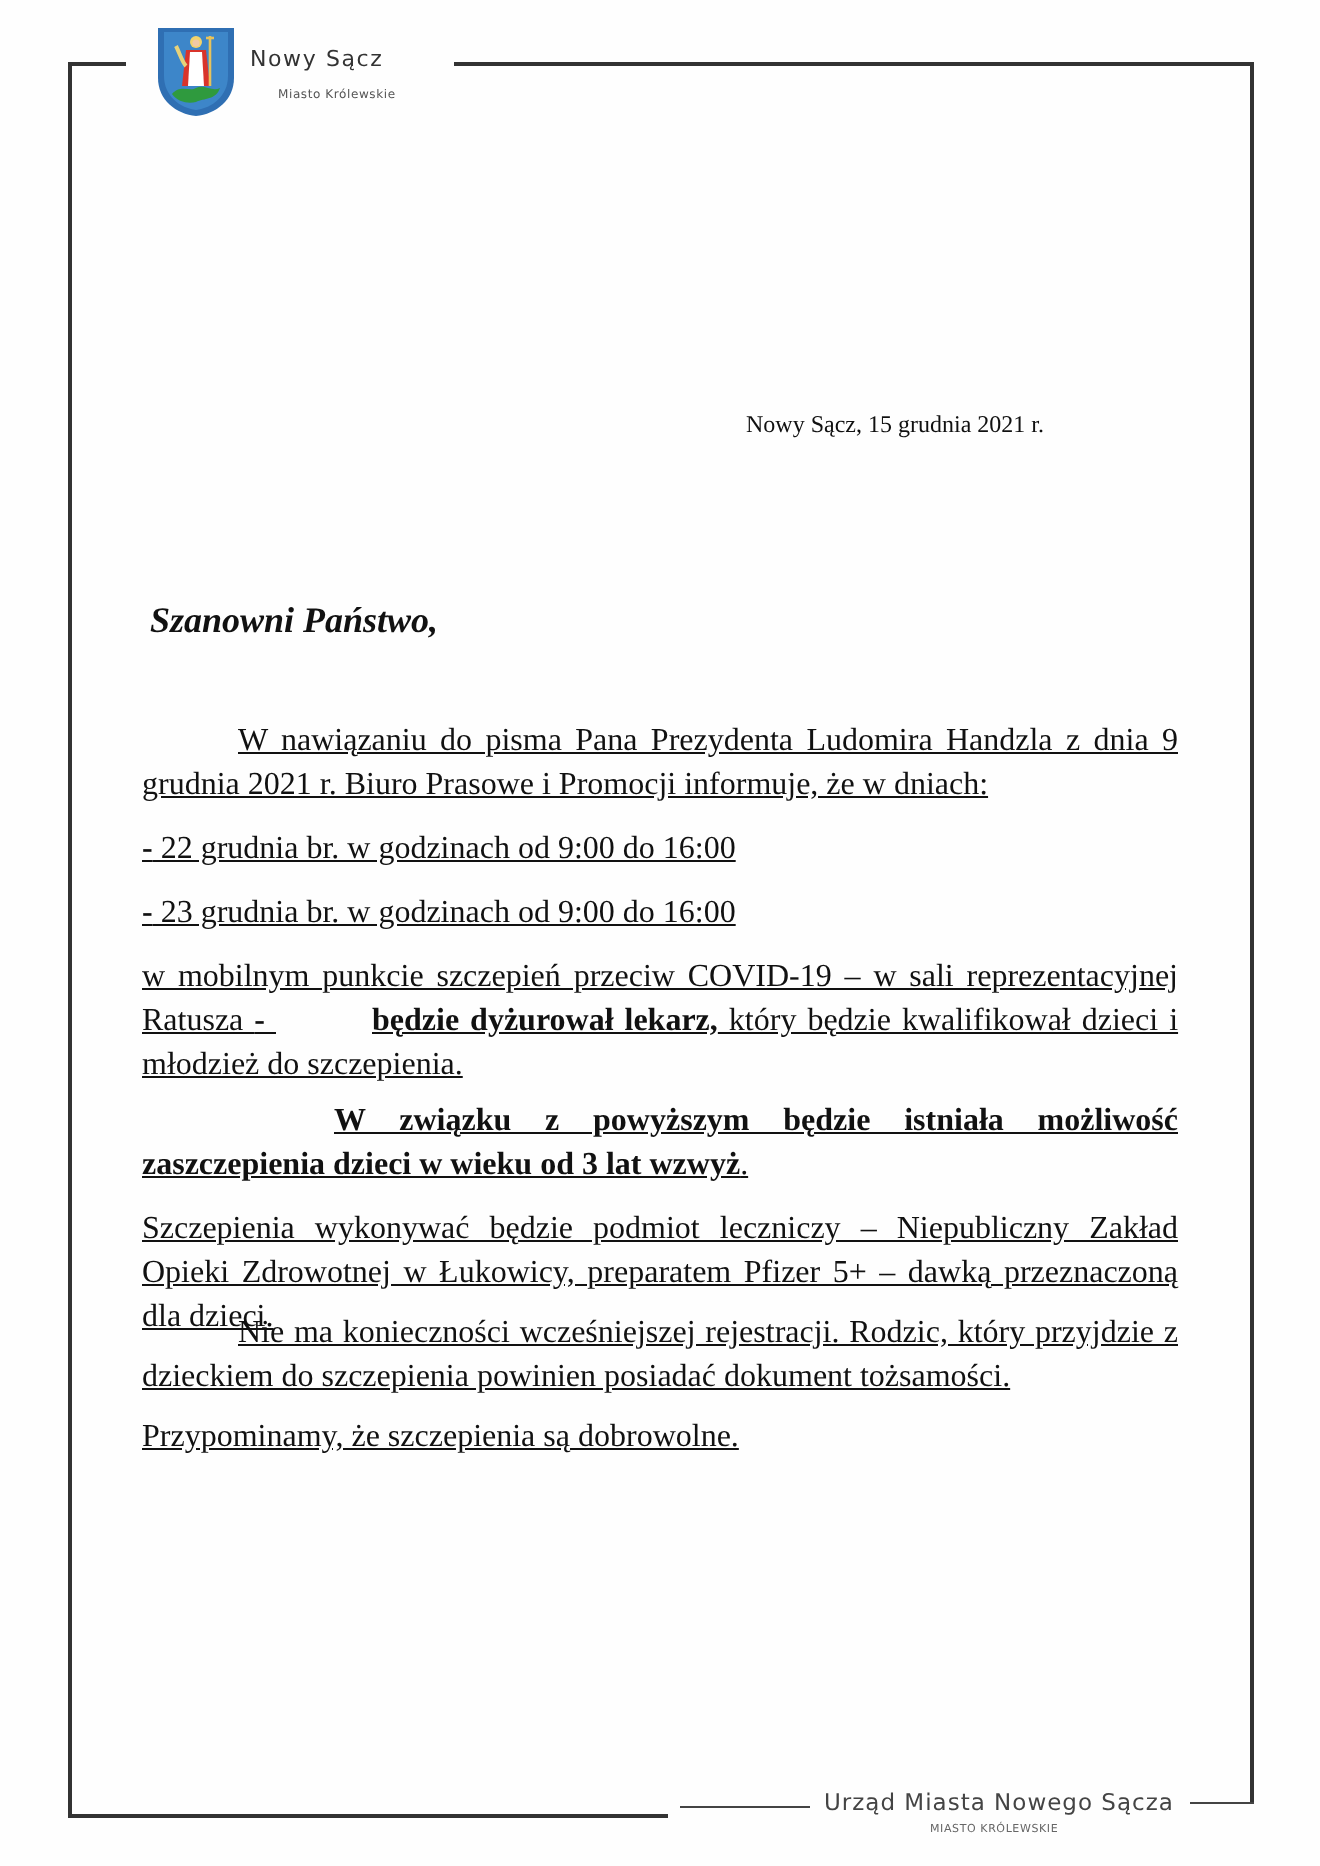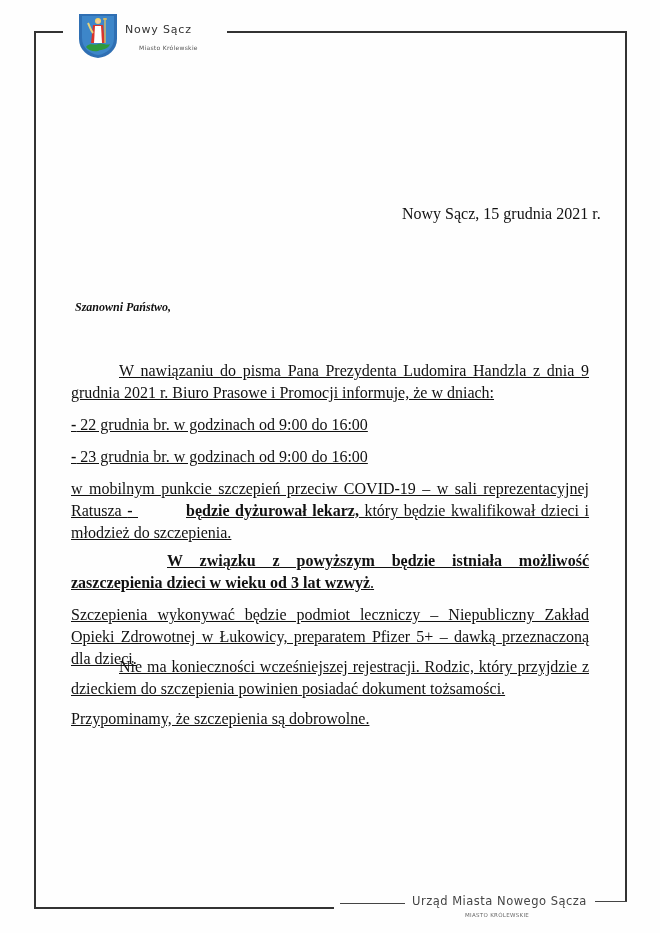--- a/index.html
+++ b/index.html
@@ -25,26 +25,26 @@
     position: absolute; left: 412px; top: 896px;
     font-family: "DejaVu Sans", sans-serif; font-size: 11.5px; color: #444; letter-spacing: 0.5px;
     line-height: 1;
     text-align: right;
   }
   .footer-sub {
     position: absolute; left: 465px; top: 912px;
     font-family: "DejaVu Sans", sans-serif; font-size: 5.5px; color: #666; letter-spacing: 0.3px;
   }
   .date {
-    position: absolute; left: 402px; top: 205px;
-    font-size: 16px;
+    position: absolute; left: 373px; top: 205px;
+    font-size: 12px;
   }
   .greeting {
     position: absolute; left: 75px; top: 300px;
-    font-size: 12px; font-weight: bold; font-style: italic;
+    font-size: 18px; font-weight: bold; font-style: italic;
   }
   .body-text {
     position: absolute; left: 71px; width: 518px;
     font-size: 16px; line-height: 22px; text-decoration: underline;
   }
   .justify { text-align: justify; text-align-last: left; }
   .indent { text-indent: 48px; }
   .u { text-decoration: underline; font-weight: bold; margin-left: 48px; }
 </style>
 </head>

